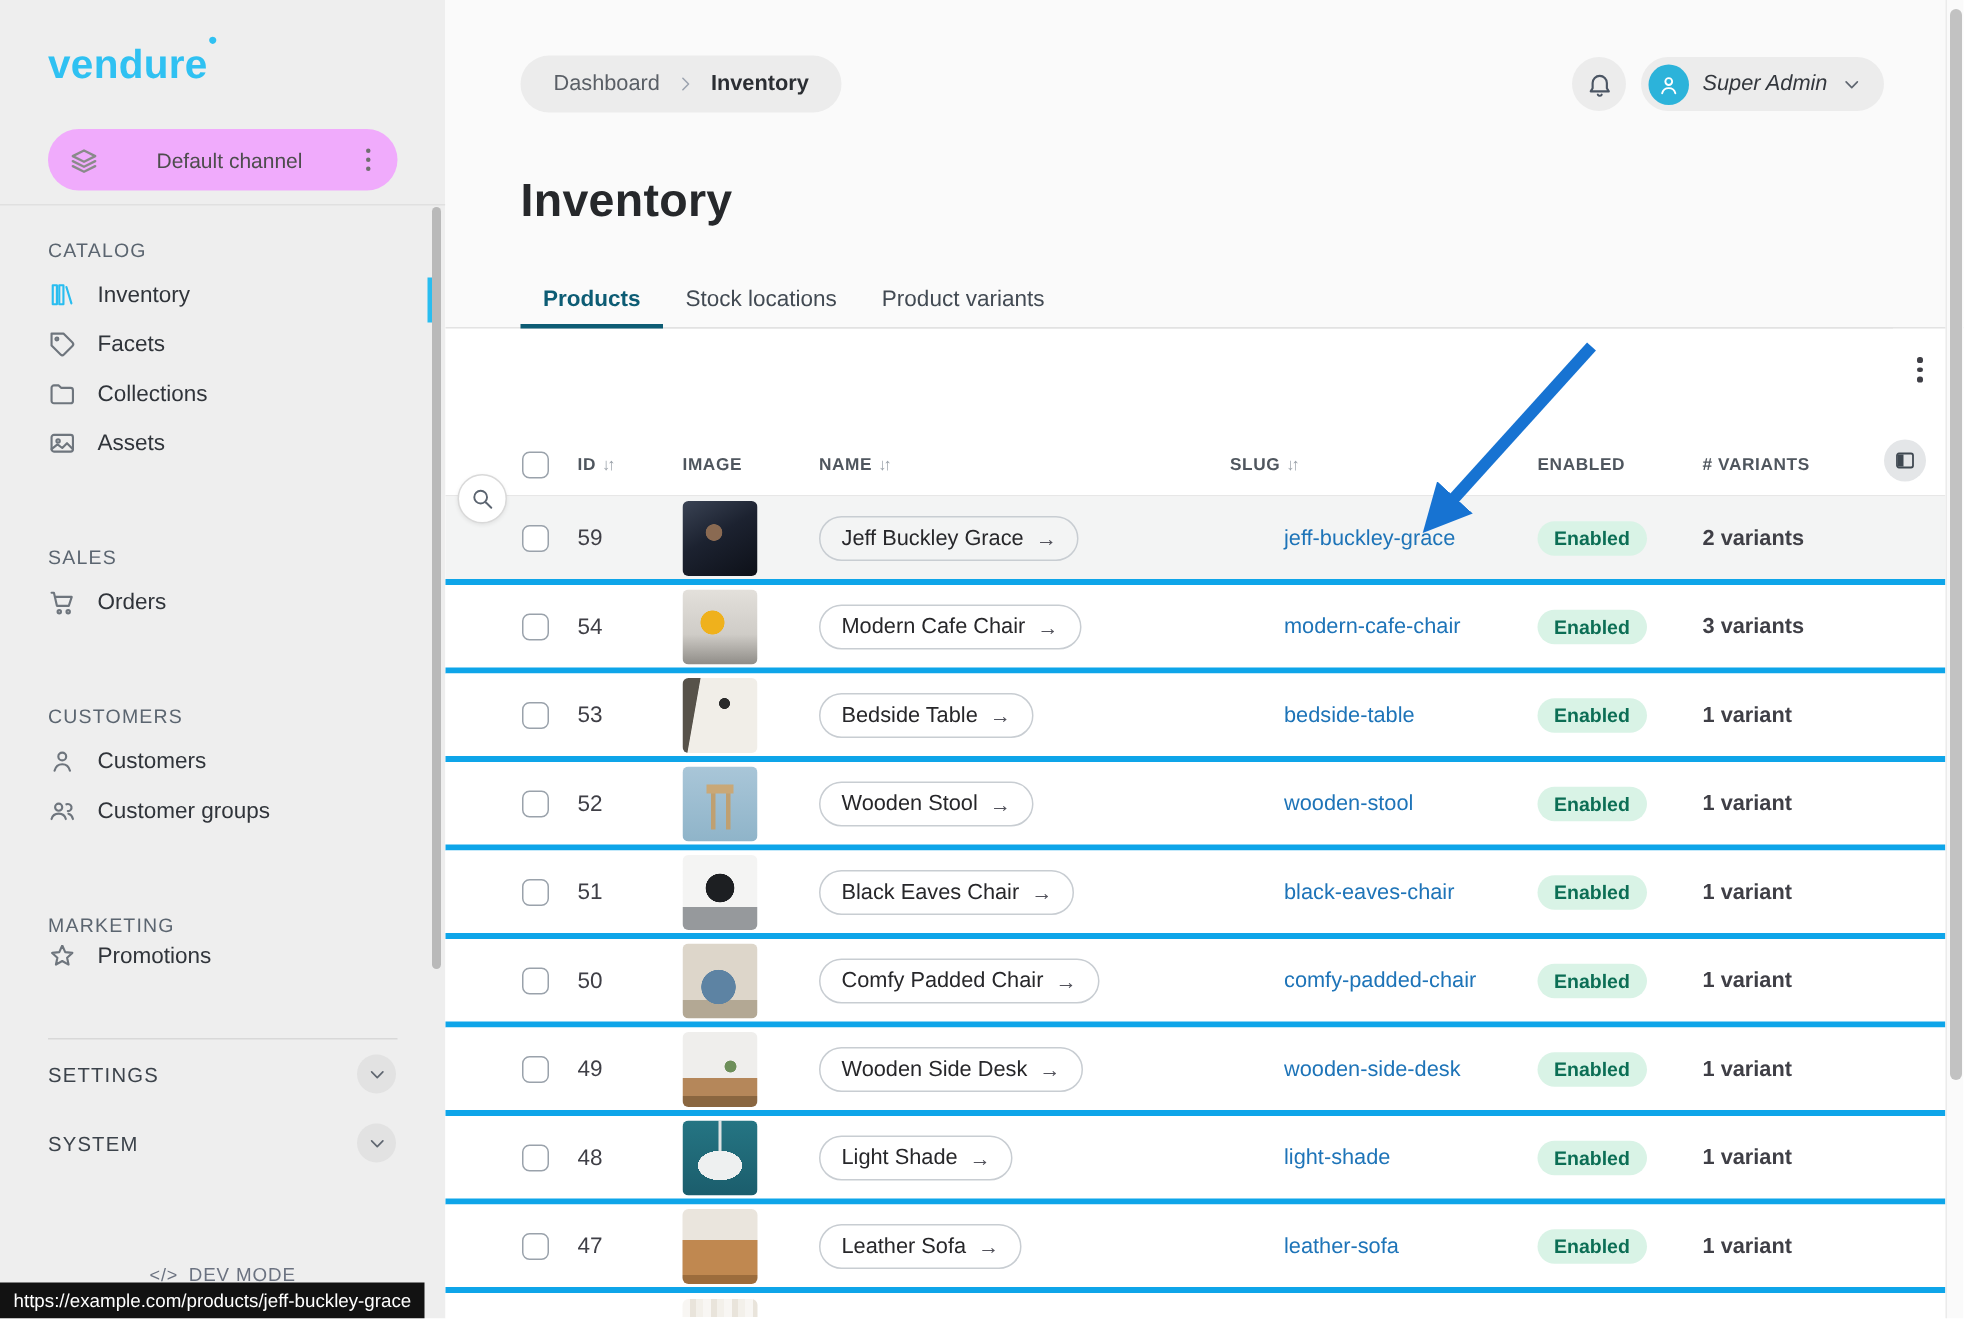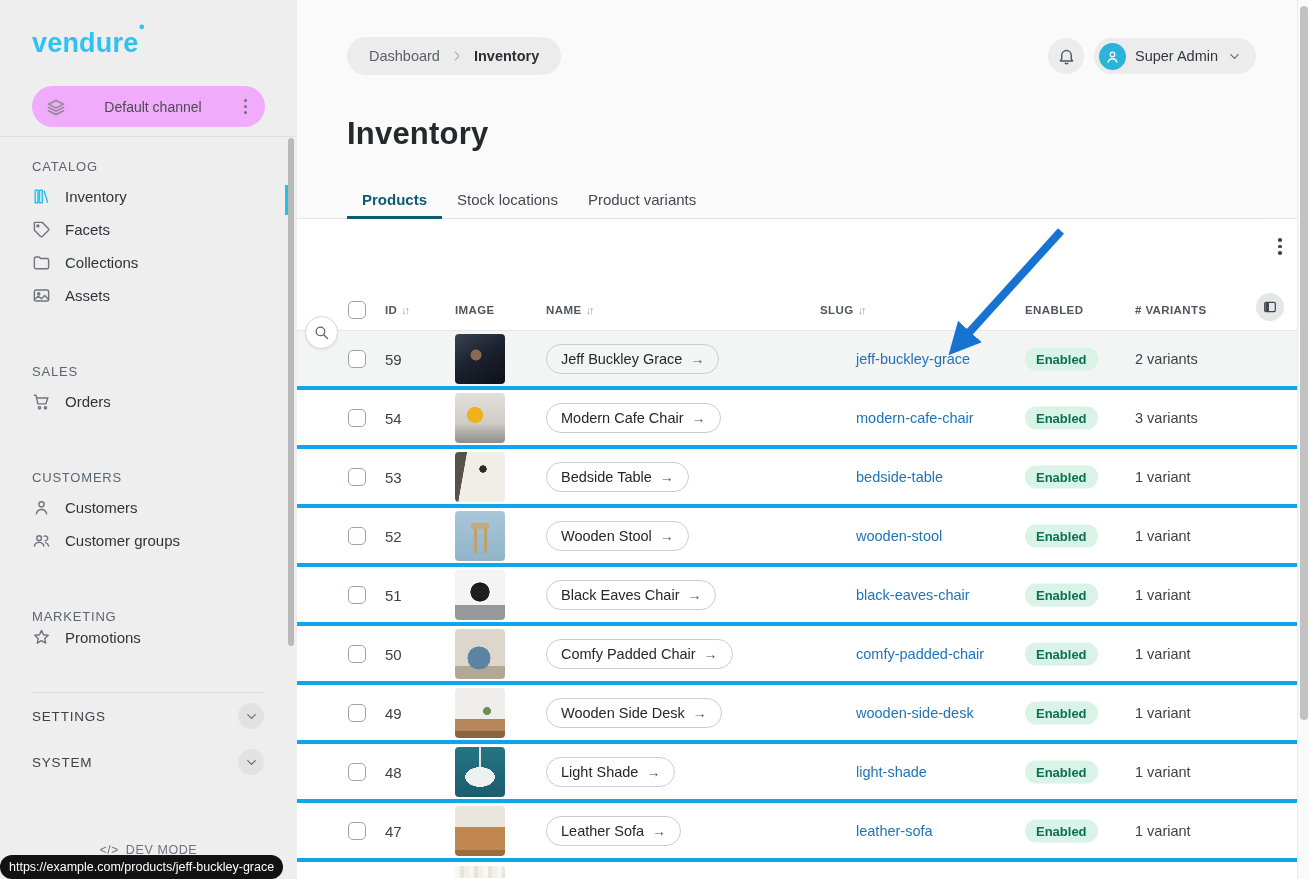--- a/index.html
+++ b/index.html
@@ -38,21 +38,21 @@
   
   .main{position:absolute;left:297px;top:0;width:1012px;height:879px;background:#fff;}
   .main-header{position:absolute;left:0;top:0;width:100%;height:219px;background:#fafafa;border-bottom:1px solid #e3e3e3;}
   .breadcrumb{position:absolute;left:50px;top:37px;height:38px;background:#ececec;border-radius:19px;display:flex;align-items:center;gap:10px;padding:0 22px;font-size:14.5px;}
   .breadcrumb .bc-root{color:#5a5f66;cursor:pointer;}
   .breadcrumb .bc-sep{color:#9ca3af;display:flex;}
   .breadcrumb .bc-current{color:#2b2e33;font-weight:700;}
   .bell-btn{position:absolute;left:751px;top:38px;width:36px;height:36px;border-radius:50%;background:#ececec;display:flex;align-items:center;justify-content:center;color:#4b5563;cursor:pointer;border:none;}
   .user-pill{position:absolute;left:797px;top:38px;height:36px;border-radius:18px;background:#ececec;display:flex;align-items:center;gap:9px;padding:0 14px 0 5px;cursor:pointer;}
   .avatar{width:27px;height:27px;border-radius:50%;background:#2cb3da;display:flex;align-items:center;justify-content:center;color:#fff;}
-  .user-name{font-size:14.5px;color:#33373d;}
+  .user-name{font-size:14.5px;color:#33373d;font-style:italic;}
   .user-pill .chev{color:#5f6670;display:flex;}
   .page-title{position:absolute;left:50px;top:116px;font-size:31px;font-weight:700;color:#26282b;letter-spacing:.2px;}
   .tabs{position:absolute;left:50px;top:183px;right:47px;display:flex;border-bottom:1px solid #e2e2e2;height:36px;}
   .tab{padding:0 15px;font-size:15px;color:#424a53;display:flex;align-items:center;cursor:pointer;border-bottom:3px solid transparent;margin-bottom:-1px;}
   .tab.active{color:var(--tab-active);font-weight:600;border-bottom-color:var(--tab-active);}
 
   
   .new-product-btn{position:absolute;left:827px;top:227px;width:134px;height:38px;background:var(--accent);color:#fff;border:none;border-radius:4px;font-size:15px;font-weight:600;display:flex;align-items:center;justify-content:center;gap:8px;cursor:pointer;font-family:inherit;}
   .toolbar-kebab{position:absolute;left:977px;top:234px;}
   .toolbar-kebab i{width:3.5px;height:3.5px;background:#3f3f46;}
@@ -68,21 +68,21 @@
   .trow>*{position:absolute;top:50%;transform:translateY(-50%);}
   .cb{width:18px;height:18px;border:1.5px solid #9aa2ab;border-radius:5px;background:#fff;display:block;cursor:pointer;}
   .col-cb{left:51px;} .col-id{left:88px;} .col-img{left:158px;} .col-name{left:249px;}
   .col-slug{left:523px;} .col-status{left:728px;} .col-var{left:838px;}
   .tid{font-size:15px;color:#3f3f46;}
   .thumb{width:50px;height:50px;border-radius:4px;cursor:pointer;}
   .chip{display:inline-flex;align-items:center;gap:8px;padding:6px 14px;border:1px solid #c8cdd2;border-radius:16px;background:transparent;font-size:14.5px;color:#27272a;cursor:pointer;font-family:inherit;white-space:nowrap;}
   .chip .chip-arrow{color:#52525b;font-size:14px;}
   .slug{font-size:14.5px;color:var(--link);text-decoration:none;cursor:pointer;margin-left:36px;}
   .badge{background:var(--badge-bg);color:var(--badge-text);font-size:13px;font-weight:600;padding:4px 11px;border-radius:12px;}
-  .variants{font-size:14.5px;color:#3f3f46;}
+  .variants{font-size:14.5px;color:#3f3f46;font-weight:bold;}
   .partial-row{position:relative;width:1000px;height:16px;overflow:hidden;}
   .partial-row .thumb{position:absolute;left:158px;top:4px;transform:none;}
 
   
   .thumb--jeff-buckley-grace{background:radial-gradient(circle at 42% 42%,#8a6a52 0 13%,transparent 14%),linear-gradient(150deg,#3a4354 0%,#1c2230 45%,#0d1018 100%);}
   .thumb--modern-cafe-chair{background:radial-gradient(circle at 40% 44%,#efb11c 0 19%,transparent 20%),linear-gradient(180deg,#e3e0db 0%,#cfccc7 60%,#8f8c87 100%);}
   .thumb--bedside-table{background:radial-gradient(circle at 56% 34%,#2b2b2b 0 8%,transparent 9%),linear-gradient(100deg,#57524a 0 20%,#f1eee8 21%);}
   .thumb--wooden-stool{background:linear-gradient(#c9a877,#c9a877) 50% 28%/18px 6px no-repeat,linear-gradient(#bfa071,#bfa071) 40% 70%/3px 26px no-repeat,linear-gradient(#bfa071,#bfa071) 62% 70%/3px 26px no-repeat,linear-gradient(180deg,#a9c6d8,#8fb4c9);}
   .thumb--black-eaves-chair{background:radial-gradient(circle at 50% 44%,#1d1f22 0 25%,transparent 26%),linear-gradient(180deg,#f4f4f3 0 70%,#96999c 70%);}
   .thumb--comfy-padded-chair{background:radial-gradient(circle at 48% 58%,#5d83a3 0 29%,transparent 30%),linear-gradient(180deg,#ddd6ca 0 75%,#b3a894 75%);}
@@ -91,21 +91,21 @@
   .thumb--leather-sofa{background:linear-gradient(180deg,#eae5dd 0 42%,#c08850 42% 88%,#9c6c3c 88%);}
   .thumb--curtains{background:repeating-linear-gradient(90deg,#f8f6f3 0 5px,#e9e4db 5px 9px,#f3f0ea 9px 14px);}
 
   
   .search-fab{position:absolute;left:305px;top:316px;width:33px;height:33px;border-radius:50%;background:#fff;border:1px solid #d9d9d9;box-shadow:0 1px 3px rgba(0,0,0,.08);display:flex;align-items:center;justify-content:center;color:#5b6470;cursor:pointer;}
 
   
   .arrow-overlay{position:absolute;left:930px;top:220px;width:145px;height:150px;pointer-events:none;}
 
   
-  .status-url{position:absolute;left:0;bottom:0;height:24px;background:#121212;color:#fff;font-size:12.5px;line-height:24px;padding:0 9px;white-space:nowrap;border-radius:12px;}
+  .status-url{position:absolute;left:0;bottom:0;height:24px;background:#121212;color:#fff;font-size:12.5px;line-height:24px;padding:0 9px;white-space:nowrap;}
 
   
   .main-scrollbar{position:absolute;right:0;top:0;width:12px;height:879px;background:#fafafa;border-left:1px solid #ebebeb;cursor:pointer;}
   .main-scrollbar .thumb-bar{position:absolute;left:2px;top:6px;width:8px;height:714px;border-radius:4px;background:#c2c2c2;}
 
   .icn svg{width:100%;height:100%;}
 </style>
 </head>
 <body>
 

